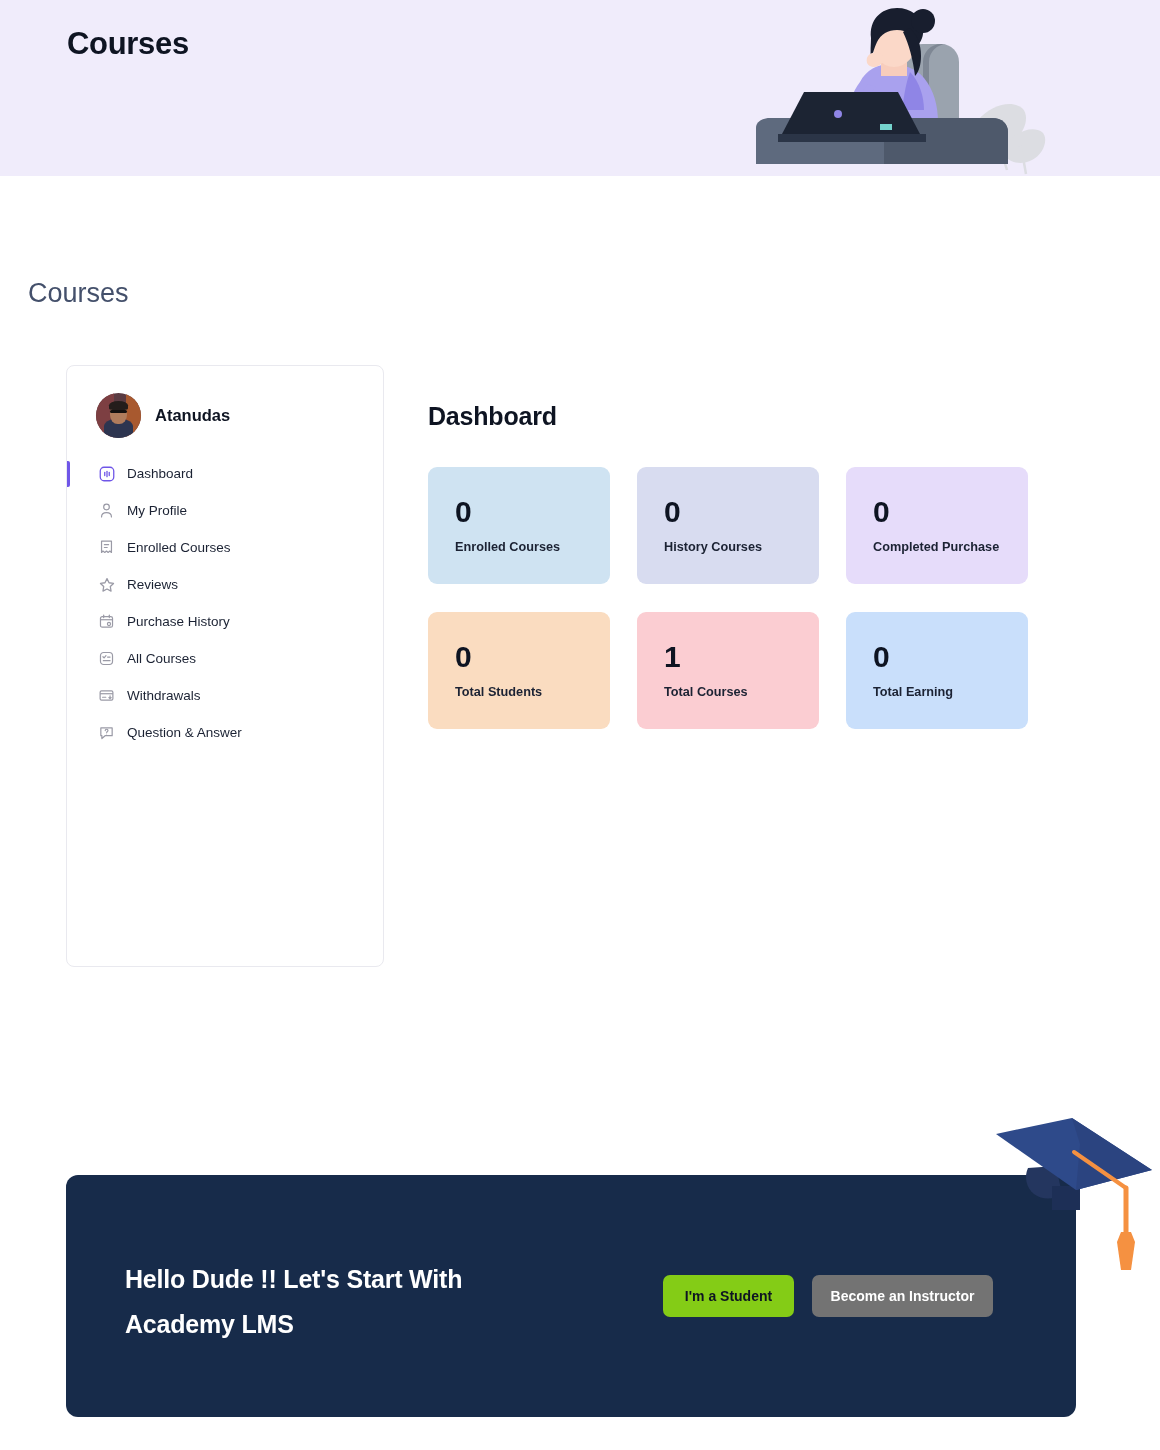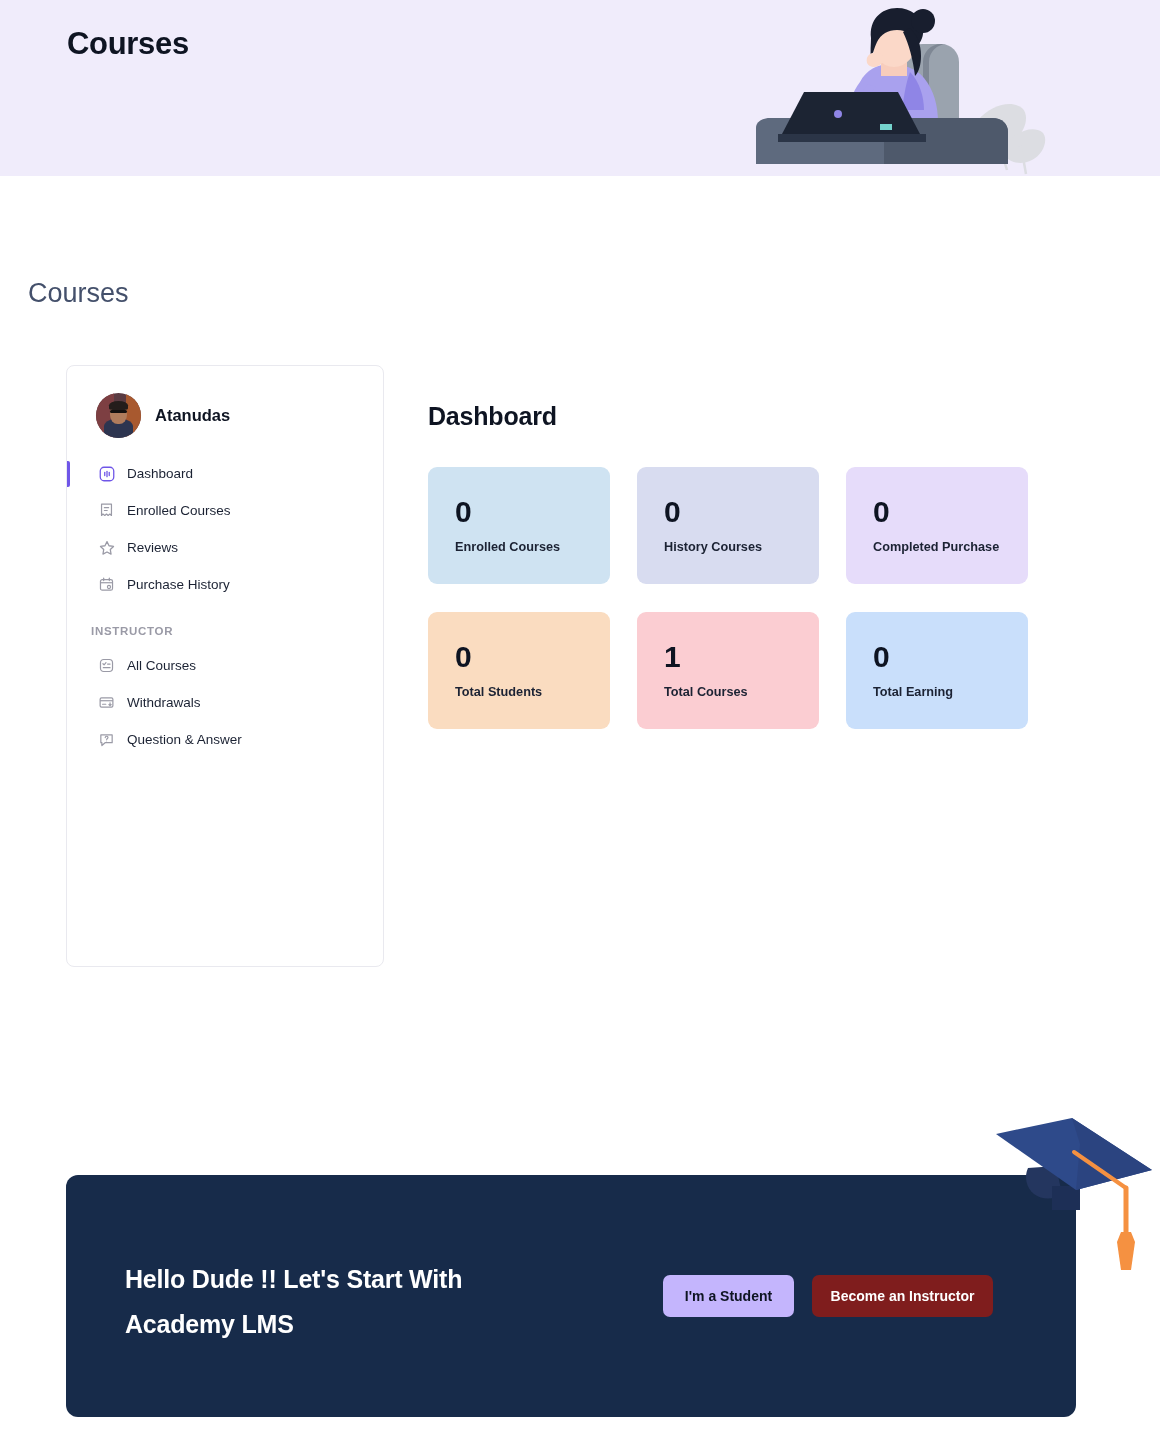--- a/index.html
+++ b/index.html
@@ -208,22 +208,22 @@
     font-size: 14px;
     font-weight: bold;
     display: flex;
     align-items: center;
     justify-content: center;
     cursor: pointer;
     height: 42px;
     border: none;
     font-family: "Liberation Sans", sans-serif;
   }
-  .btn-light { background: #c4b5fd; color: #0e1422; width: 131px; }
-  .btn-purple { background: #7f1d1d; color: #ffffff; width: 181px; }
+  .btn-light { background: #84cc16; color: #0e1422; width: 131px; }
+  .btn-purple { background: #737373; color: #ffffff; width: 181px; }
 
   .grad-cap {
     position: absolute;
     left: 988px;
     top: 1112px;
     width: 172px;
     height: 175px;
     pointer-events: none;
   }
 </style>
@@ -295,20 +295,29 @@
           <svg width="18" height="18" viewBox="0 0 24 24" fill="none" stroke="currentColor" stroke-width="1.7">
             <rect x="3" y="3" width="18" height="18" rx="5"></rect>
             <line x1="9" y1="10" x2="9" y2="14" stroke-linecap="round"></line>
             <line x1="12" y1="8.5" x2="12" y2="15.5" stroke-linecap="round"></line>
             <line x1="15" y1="10" x2="15" y2="14" stroke-linecap="round"></line>
           </svg>
         </span>
         <span class="mi-label">Dashboard</span>
       </div>
 
+      <div class="menu-item">
+        <span class="mi-icon">
+          <svg width="17" height="17" viewBox="0 0 24 24" fill="none" stroke="currentColor" stroke-width="1.7">
+            <circle cx="12" cy="7" r="4"></circle>
+            <path d="M5 21c0-4 3-6 7-6s7 2 7 6" stroke-linecap="round"></path>
+          </svg>
+        </span>
+        <span class="mi-label">My Profile</span>
+      </div>
 
       <div class="menu-item">
         <span class="mi-icon">
           <svg width="17" height="17" viewBox="0 0 24 24" fill="none" stroke="currentColor" stroke-width="1.7">
             <path d="M5 3h14v16l-2.3-2-2.4 2-2.3-2-2.4 2L7 17l-2 2z" stroke-linejoin="round"></path>
             <line x1="9" y1="8" x2="15" y2="8" stroke-linecap="round"></line>
             <line x1="9" y1="12" x2="13" y2="12" stroke-linecap="round"></line>
           </svg>
         </span>
         <span class="mi-label">Enrolled Courses</span>
@@ -331,21 +340,20 @@
             <line x1="3.5" y1="9.5" x2="20.5" y2="9.5"></line>
             <line x1="8" y1="3" x2="8" y2="6.5" stroke-linecap="round"></line>
             <line x1="16" y1="3" x2="16" y2="6.5" stroke-linecap="round"></line>
             <circle cx="15.5" cy="15.5" r="2.2"></circle>
           </svg>
         </span>
         <span class="mi-label">Purchase History</span>
       </div>
     </div>
 
-    <div class="menu-section-title">INSTRUCTOR</div>
 
     <div class="menu" style="margin-top:0">
 
       <div class="menu-item">
         <span class="mi-icon">
           <svg width="17" height="17" viewBox="0 0 24 24" fill="none" stroke="currentColor" stroke-width="1.7">
             <rect x="3.5" y="3.5" width="17" height="17" rx="4.5"></rect>
             <path d="M7 9.5l1.6 1.6L11.3 8" stroke-linecap="round" stroke-linejoin="round"></path>
             <line x1="13.5" y1="10" x2="17" y2="10" stroke-linecap="round"></line>
             <line x1="7.5" y1="15" x2="17" y2="15" stroke-linecap="round"></line>

